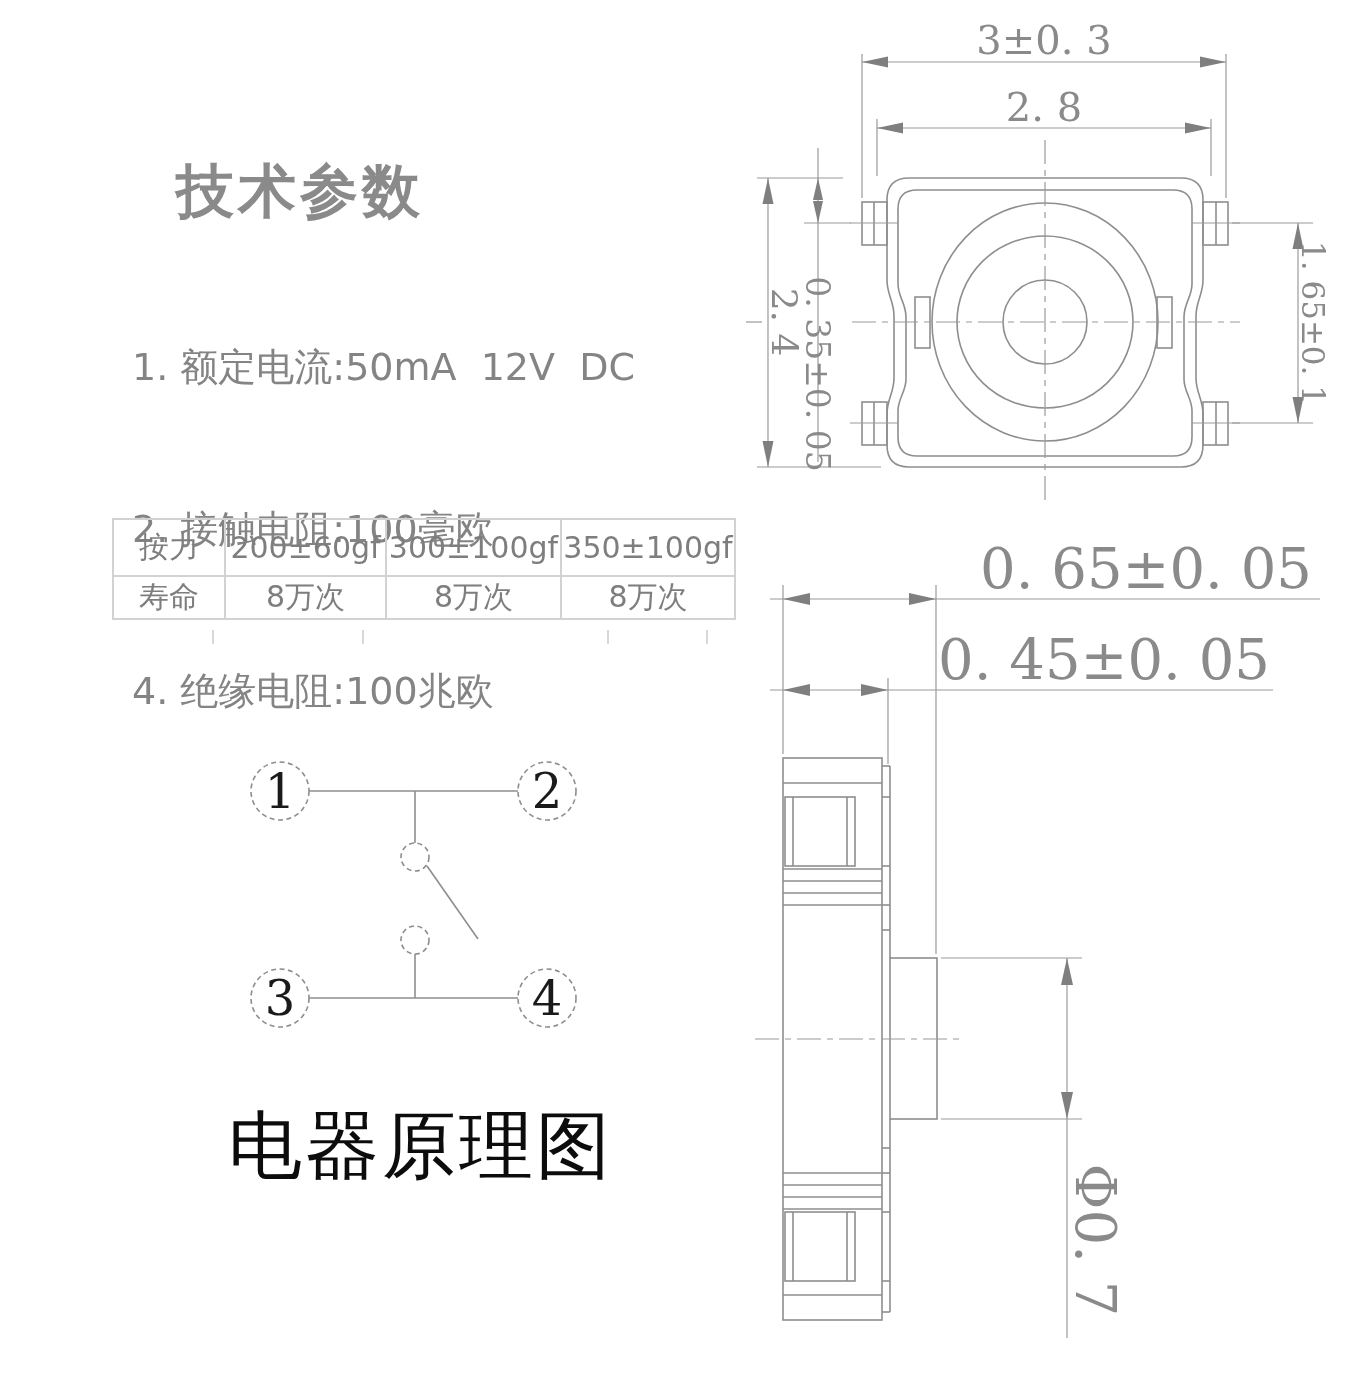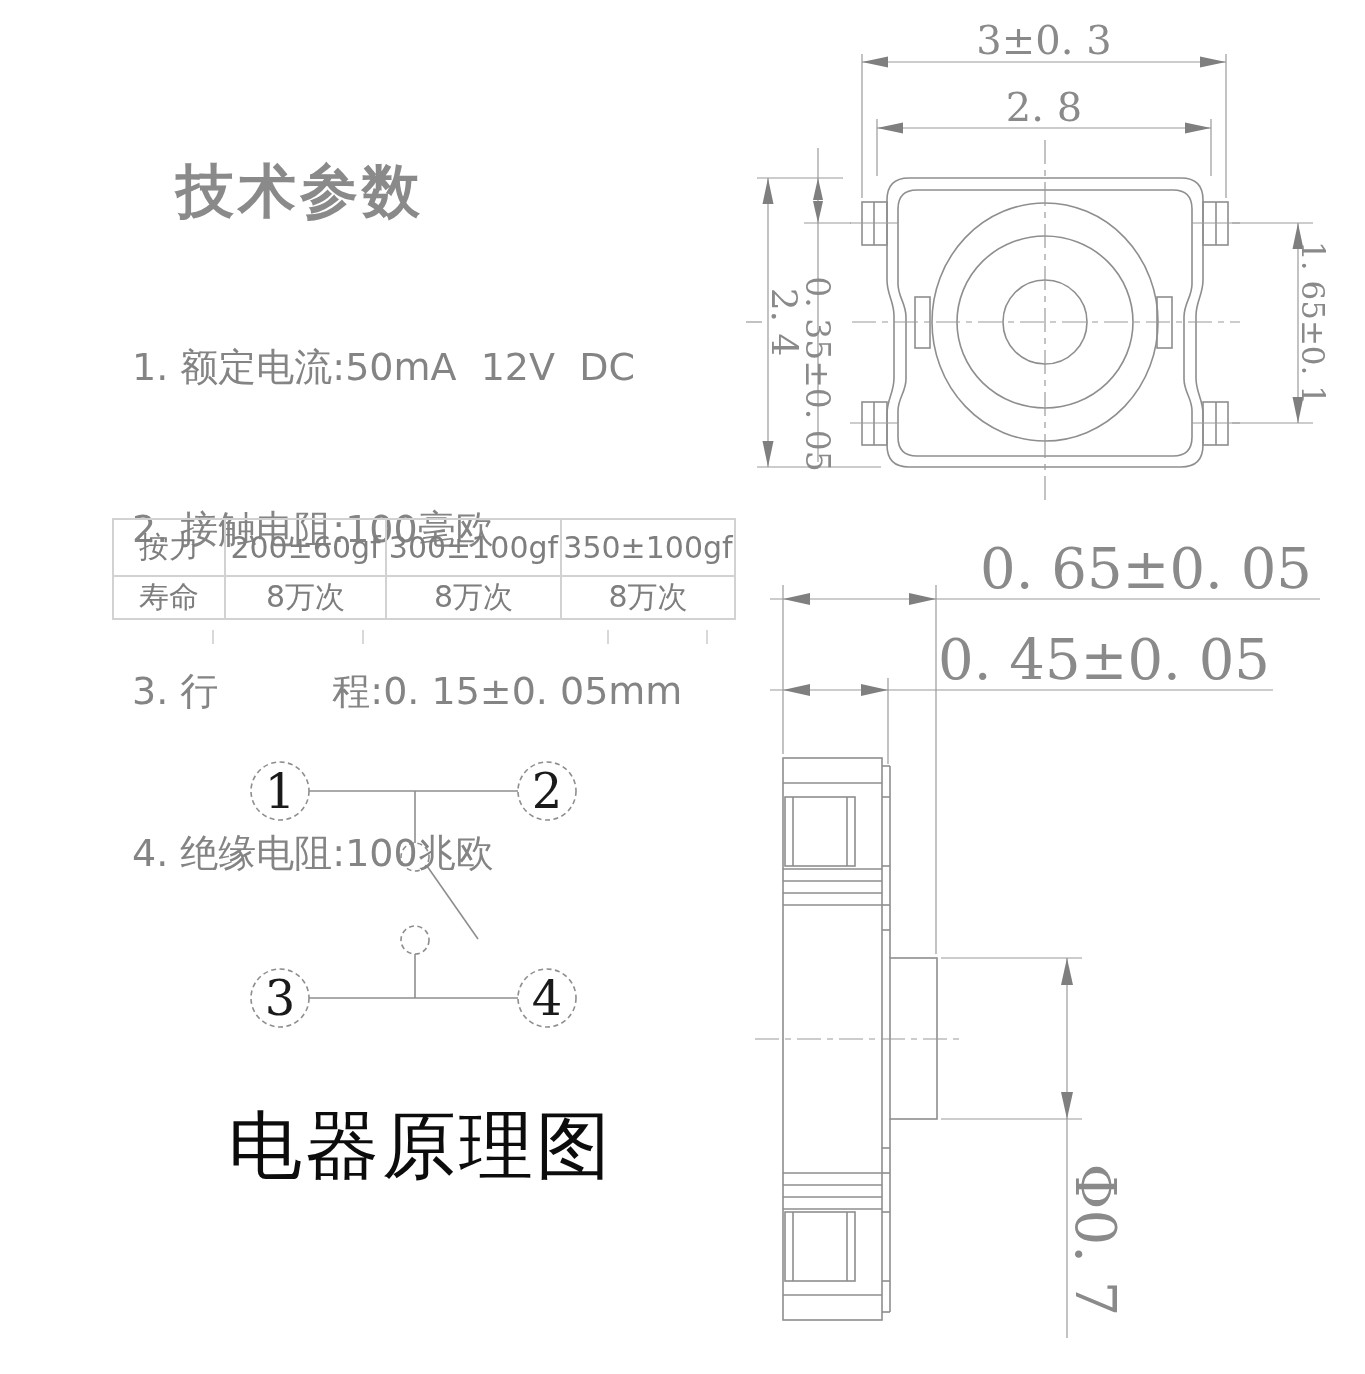--- a/index.html
+++ b/index.html
@@ -207,21 +207,20 @@
       <line x1="608" y1="630" x2="608" y2="644"></line>
       <line x1="707" y1="630" x2="707" y2="644"></line>
     </g>
   </svg>
 
   <div class="tech-heading">技术参数</div>
 
   <div class="tech-items">
     <div>1. 额定电流:50mA  12V  DC</div>
     <div>2. 接触电阻:100毫欧</div>
-    <div>3. 行　　　程:0. 15±0. 05mm</div>
     <div>4. 绝缘电阻:100兆欧</div>
   </div>
 
   <table class="spec-table">
     <colgroup>
       <col style="width:112px">
         <col style="width:161px">
         <col style="width:175px">
         <col style="width:174px">
     </colgroup>

